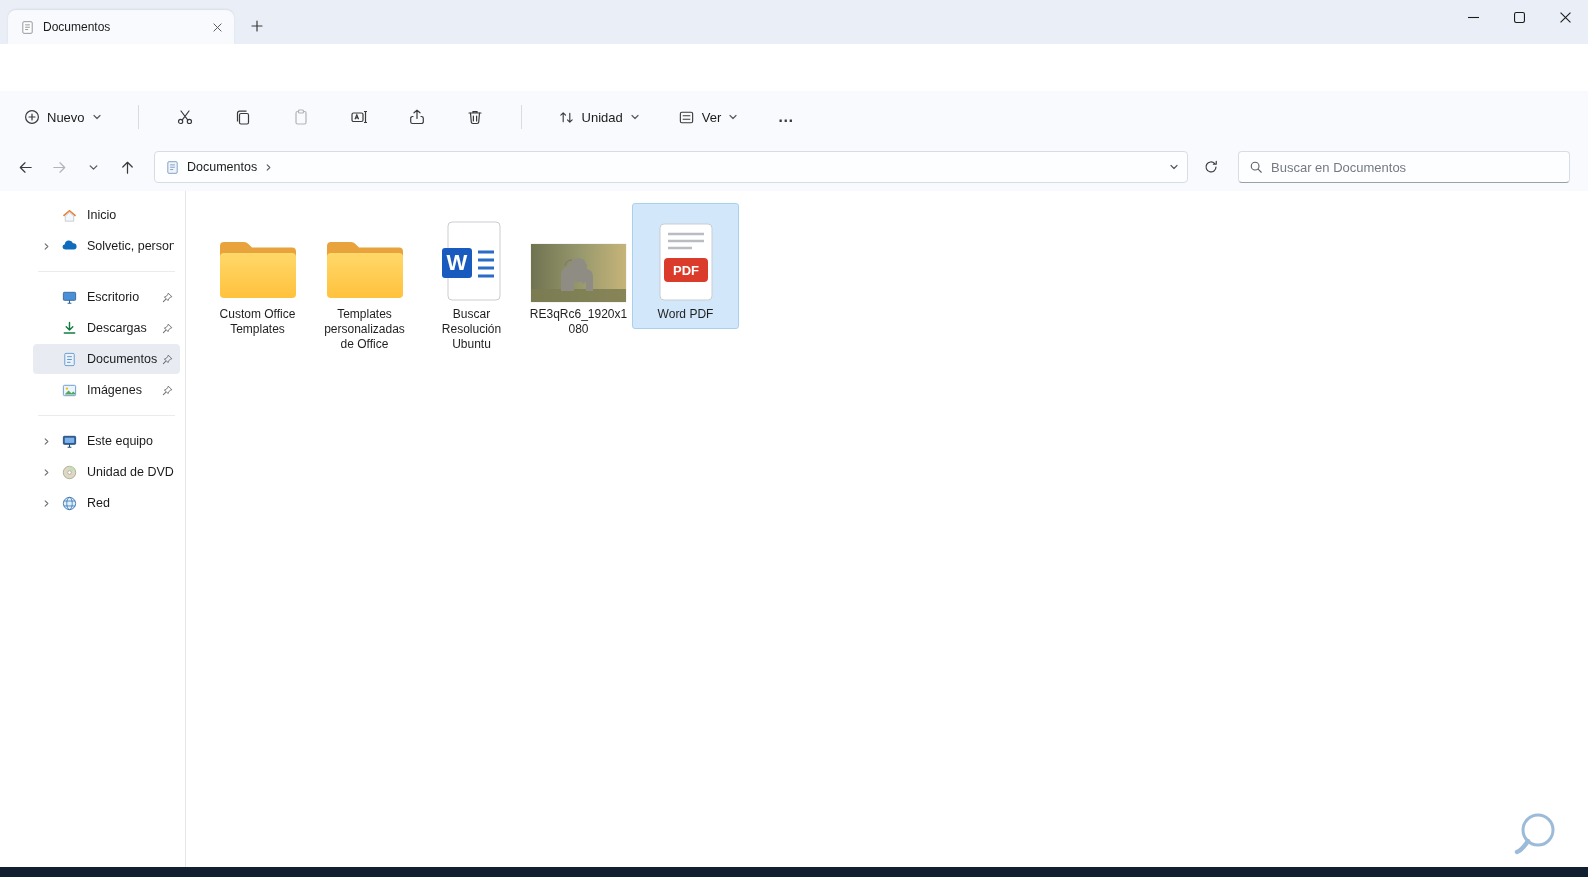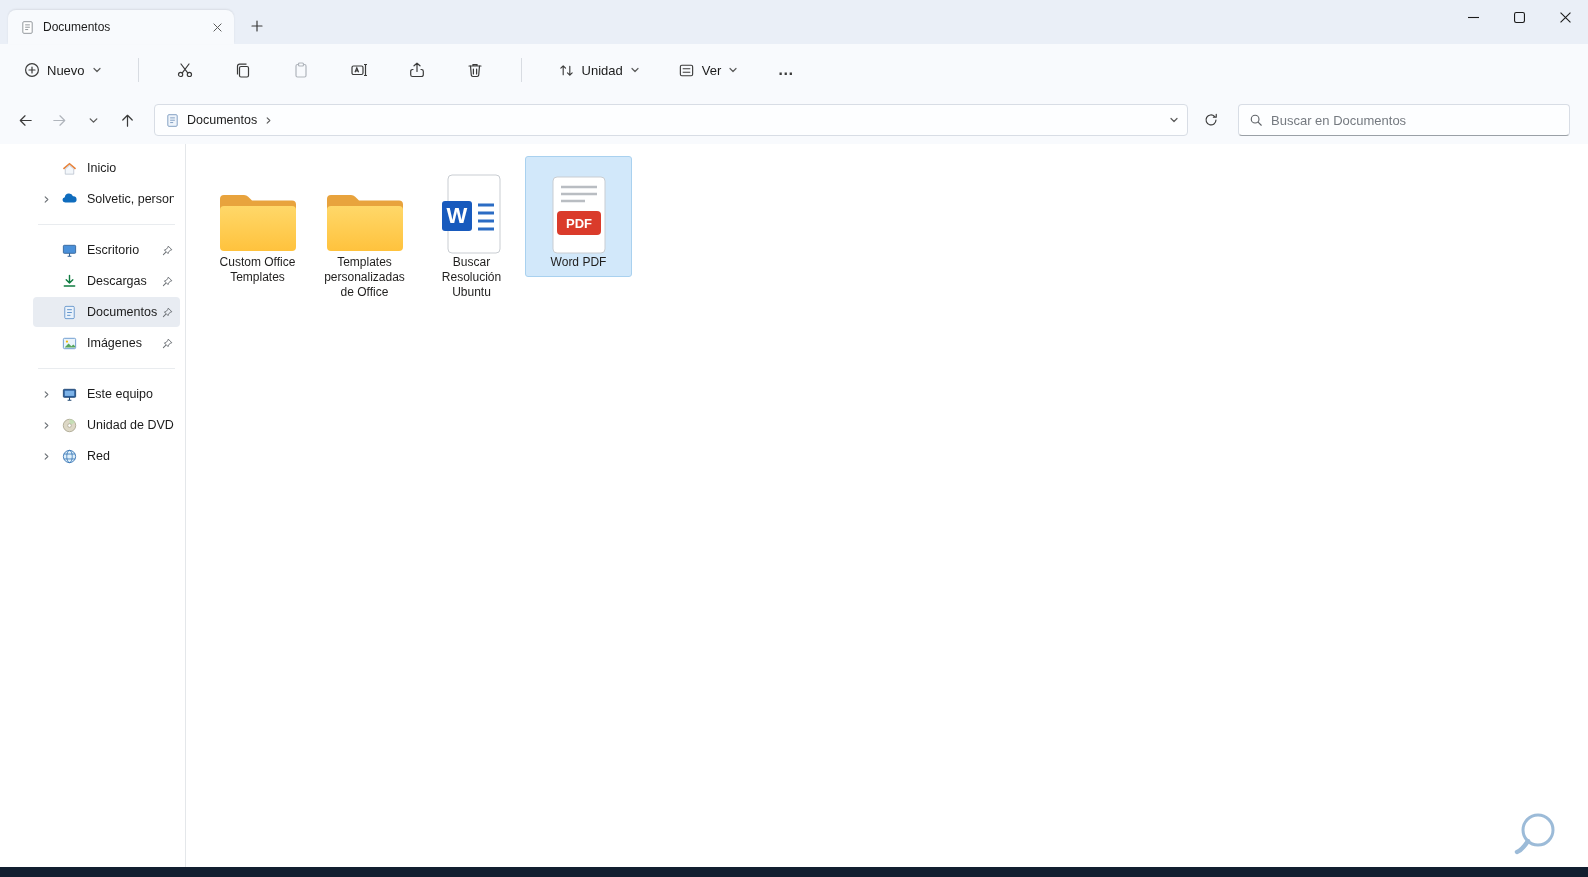--- a/index.html
+++ b/index.html
@@ -10,21 +10,21 @@
   .titlebar { flex:0 0 44px; background:#eaeff7; display:flex; align-items:flex-end; padding-left:8px; position:relative; }
   .tab { width:226px; height:34px; background:#f8fafd; border-radius:8px 8px 0 0; display:flex; align-items:center; padding:0 6px 0 12px; gap:8px; box-shadow:0 -1px 2px rgba(0,0,0,.08); }
   .tab-title { font-size:12px; color:#1b1b1b; flex:1; white-space:nowrap; overflow:hidden; }
   .icon-btn { background:transparent; border:none; border-radius:4px; display:inline-flex; align-items:center; justify-content:center; cursor:default; }
   .tab-close { width:22px; height:22px; }
   .newtab { width:30px; height:28px; margin:0 0 4px 8px; }
   .win-controls { position:absolute; top:0; right:0; height:34px; display:flex; }
   .win-btn { width:46px; height:34px; display:flex; align-items:center; justify-content:center; background:transparent; border:none; }
 
   
-  .toolbar { flex:0 0 50px; background:#f8fafd; display:flex; align-items:center; padding:8px 14px; gap:18px; }
+  .toolbar { flex:0 0 50px; background:#f8fafd; display:flex; align-items:center; padding:8px 14px; gap:18px;margin-top:47px; }
   .tb-btn { height:36px; padding:0 10px; border:none; background:transparent; border-radius:4px; display:inline-flex; align-items:center; gap:7px; font-size:13px; color:#1b1b1b; }
   .tb-icon-btn { width:40px; height:36px; }
   .tb-divider { width:1px; height:24px; background:#d8dce2; margin:0 8px; }
   .more-dots { font-size:16px; letter-spacing:1px; color:#3a3a3a; font-weight:bold; line-height:10px; }
 
   
   .navbar { flex:0 0 48px; background:#f8fafd; display:flex; align-items:center; padding:0 18px 0 8px; }
   .nav-btn { width:34px; height:32px; }
   .addressbar { flex:1; height:32px; margin:0 6px 0 10px; background:#fdfeff; border:1px solid #d8dde5; border-radius:4px; display:flex; align-items:center; padding:0 8px 0 10px; gap:7px; }
   .crumb-text { font-size:12.5px; color:#1b1b1b; }
@@ -43,21 +43,21 @@
   .side-ic { width:20px; flex:0 0 20px; margin-right:8px; display:flex; justify-content:center; }
   .side-label { flex:1; white-space:nowrap; overflow:hidden; }
   .side-pin { width:14px; display:flex; justify-content:center; }
   .side-sep { height:1px; background:#e9ecef; margin:10px 10px; }
 
   .main { flex:1; padding:12px 0 0 18px; }
   .filegrid { display:flex; align-items:flex-start; }
   .tile { width:107px; padding:2px 4px 6px; border-radius:3px; display:flex; flex-direction:column; align-items:center; border:1px solid transparent; }
   .tile.selected { background:#d2e8fa; border-color:#a9d1ef; }
   .tile-iconbox { height:96px; width:100%; display:flex; align-items:flex-end; justify-content:center; }
-  .tile-label { font-size:12px; line-height:15px; color:#201f1e; text-align:center; max-width:100px; word-wrap:break-word; }
+  .tile-label { margin-top:5px; font-size:12px; line-height:15px; color:#201f1e; text-align:center; max-width:100px; word-wrap:break-word; }
 
   
   .statusbar { flex:0 0 22px; background:#fff; display:flex; align-items:center; padding:0 10px; font-size:12px; color:#444; gap:10px; }
   .status-div { width:1px; height:13px; background:#c9cdd2; }
   .status-right { margin-left:auto; display:flex; align-items:center; gap:4px; padding-right:6px; }
   .view-toggle { width:20px; height:18px; display:flex; align-items:center; justify-content:center; border:1px solid transparent; border-radius:2px; background:transparent; }
   .view-toggle.active { border-color:#8fb4d8; }
   .bottom-edge { flex:0 0 10px; background:#121f30; }
 
   .magnifier-overlay { position:absolute; right:24px; bottom:12px; width:52px; height:56px; pointer-events:none; }
@@ -477,20 +477,39 @@
             <svg width="64" height="82" viewBox="0 0 64 82">
               <rect x="8" y="2" width="52" height="78" rx="4" fill="#fff" stroke="#c9cdd2"></rect>
               <path d="M38 32h16M38 40h16M38 48h16M38 56h16" stroke="#2b6cc4" stroke-width="3"></path>
               <rect x="2" y="28" width="30" height="30" rx="3" fill="#185abd"></rect>
               <text x="17" y="50" font-size="22" font-weight="bold" fill="#ffffff" text-anchor="middle">W</text>
             </svg>
           </div>
           <div class="tile-label">Buscar Resolución Ubuntu</div>
         </div>
 
+        <div class="tile">
+          <div class="tile-iconbox">
+            <svg width="95" height="58" viewBox="0 0 95 58" style="box-shadow:0 0 1px #bbb">
+              <defs>
+                  <linearGradient id="eg1" x1="0" y1="0" x2="1" y2="0">
+                    <stop offset="0" stop-color="#6f7350"></stop>
+                    <stop offset="0.55" stop-color="#9a9a6e"></stop>
+                    <stop offset="1" stop-color="#c6b478"></stop>
+                  </linearGradient>
+                </defs>
+              <rect width="95" height="58" fill="url(#eg1)"></rect>
+              <rect y="45" width="95" height="13" fill="#7c7c52" opacity="0.85"></rect>
+              <path d="M30 47V31q0-8 8-9l3-5q2-3 6-3q7 0 8 6l1 5q6 1 6 8v14h-7v-9H43v9z" fill="#8f8d83"></path>
+              <path d="M41 16q-6 0-7 6" stroke="#7f7d74" stroke-width="1.5" fill="none"></path>
+              <path d="M54 20v14q0 4-3 4" stroke="#8f8d83" stroke-width="3.5" fill="none"></path>
+            </svg>
+          </div>
+          <div class="tile-label">RE3qRc6_1920x1080</div>
+        </div>
 
 
         <div class="tile selected">
           <div class="tile-iconbox">
             <svg width="60" height="80" viewBox="0 0 60 80">
               <rect x="4" y="2" width="52" height="76" rx="4" fill="#fff" stroke="#c9cdd2"></rect>
               <path d="M12 12h36M12 19h36M12 26h24" stroke="#b9bdc2" stroke-width="2.5"></path>
               <rect x="8" y="36" width="44" height="24" rx="4" fill="#da3b2b"></rect>
               <text x="30" y="53" font-size="13" font-weight="bold" fill="#ffffff" text-anchor="middle">PDF</text>
             </svg>

